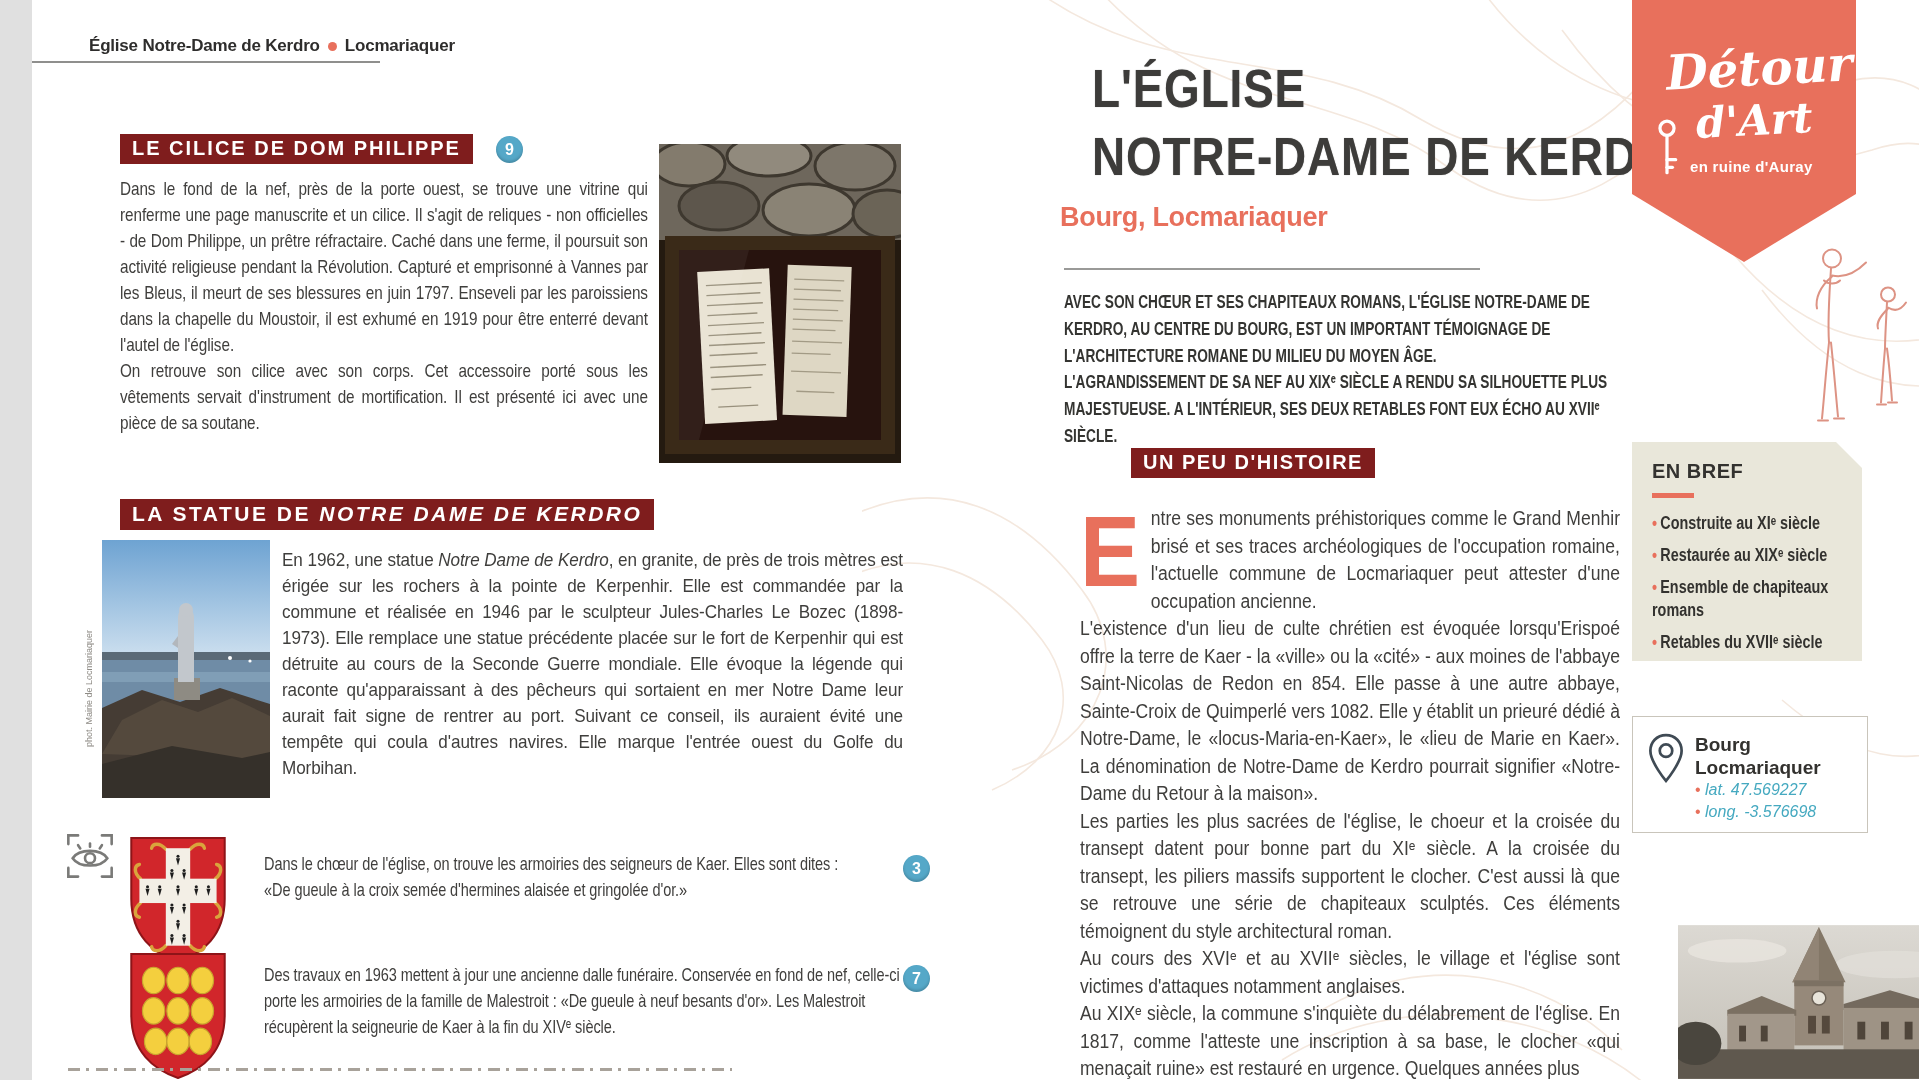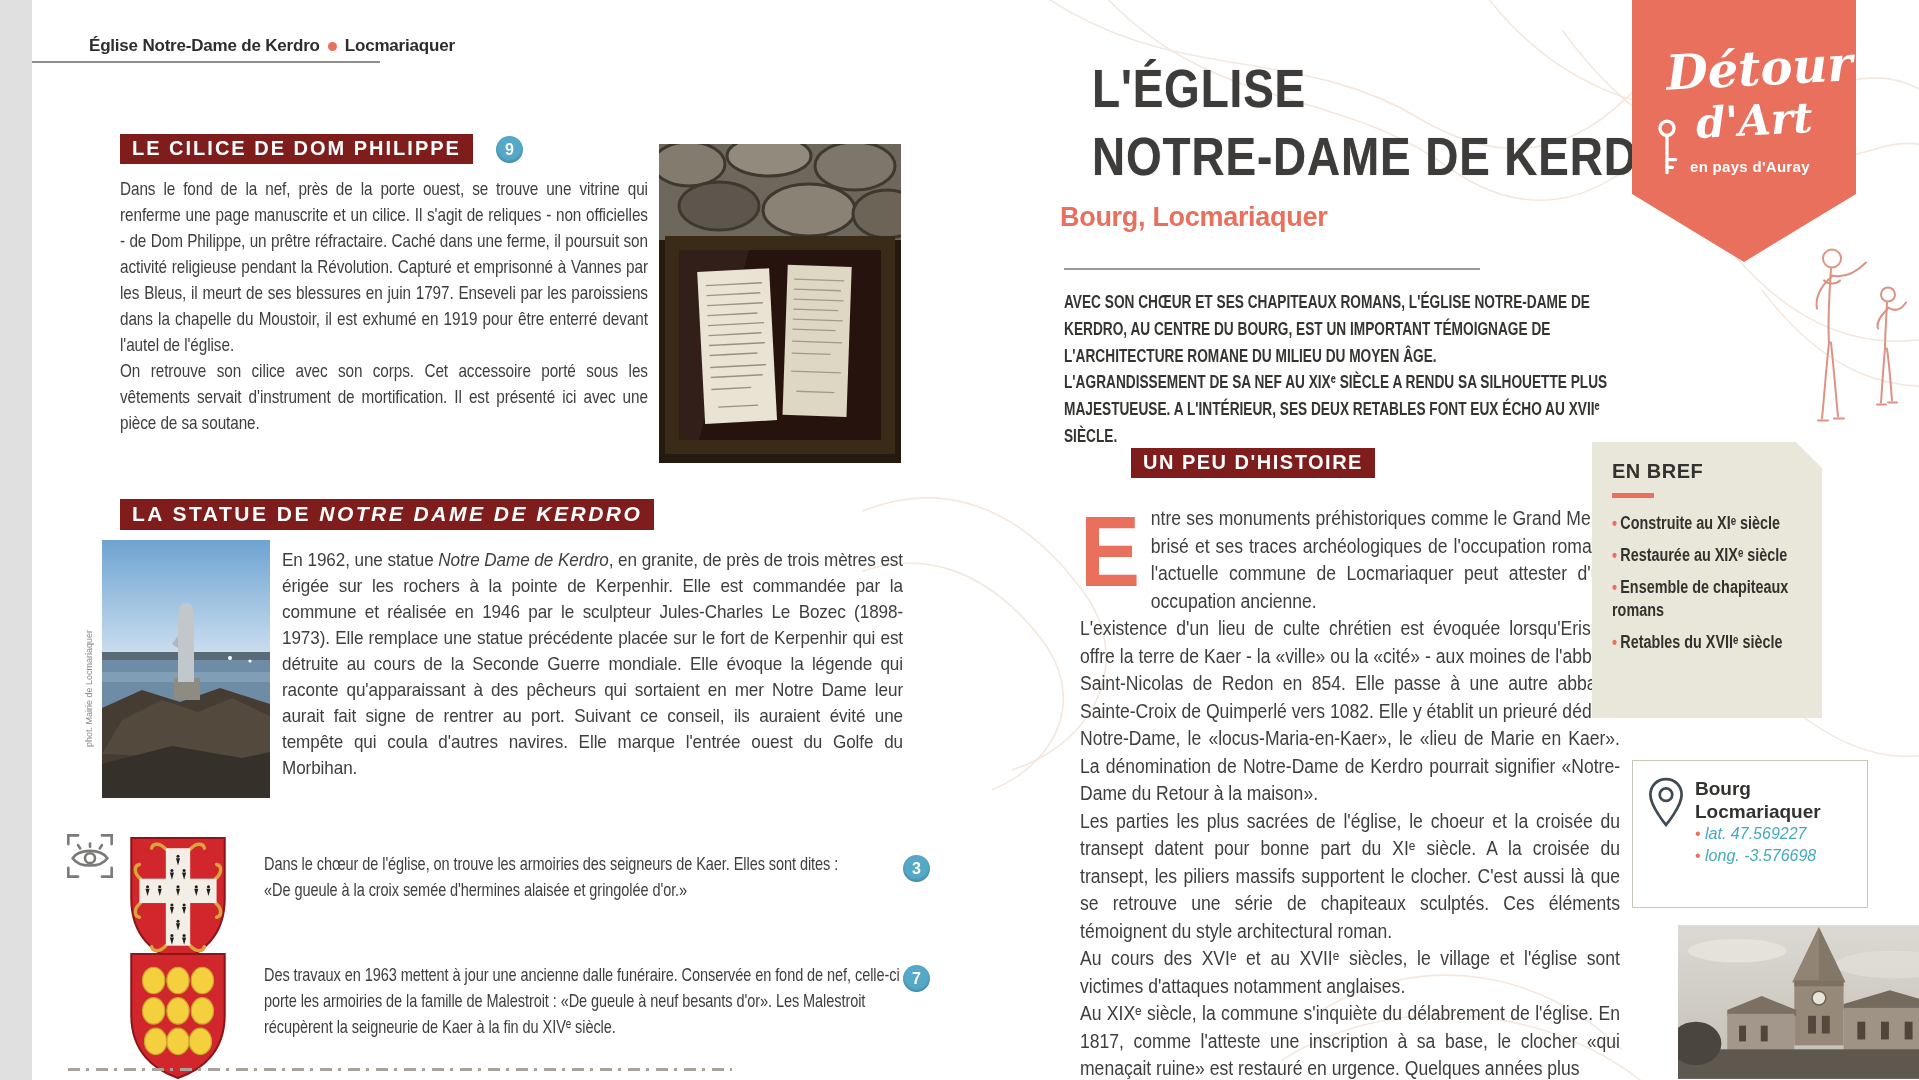--- a/index.html
+++ b/index.html
@@ -33,29 +33,29 @@
          transform:scaleX(.85);transform-origin:0 0;white-space:nowrap;
          text-shadow:0 0 1px rgba(61,60,58,.55);}
   .subtitle{left:1028px;top:202px;color:#e8705c;font-weight:700;font-size:27px;letter-spacing:-0.3px;}
   .title-rule{left:1032px;top:268px;width:416px;height:2px;background:#9a9a98;}
   .intro{left:1032px;top:288px;width:760px;transform:scaleX(.72);transform-origin:0 0;
          font-weight:700;font-size:19px;line-height:27px;color:#343431;letter-spacing:0;}
   .histcol{left:1048px;top:505px;width:600px;height:578px;overflow:hidden;transform:scaleX(.9);transform-origin:0 0;}
   .histcol p{margin:0;font-size:19.5px;line-height:27.5px;text-align:justify;color:#3f3e3c;}
   .dropcap{float:left;font-size:100px;line-height:84px;font-weight:800;color:#e8705c;padding:4px 12px 0 0;}
 
-  .enbref{left:1560px;top:442px;width:230px;height:276px;background:#e9e7da;
+  .enbref{left:1600px;top:442px;width:230px;height:219px;background:#e9e7da;
           clip-path:polygon(0 0,calc(100% - 26px) 0,100% 26px,100% 100%,0 100%);padding:18px 0 0 20px;box-sizing:border-box;}
   .enbref-title{font-size:20px;font-weight:700;color:#33322f;letter-spacing:.5px;}
   .enbref-dash{width:42px;height:5px;background:#e8705c;margin:10px 0 14px 0;}
   .enbref-item{width:230px;transform:scaleX(.8);transform-origin:0 0;font-size:18px;font-weight:700;
                color:#33322f;line-height:23px;margin-bottom:9px;}
   .enbref-item .bt{color:#e8705c;margin-right:4px;}
 
-  .locbox{left:1600px;top:760px;width:236px;height:148px;background:#fff;border:1.5px solid #c9c5bb;
+  .locbox{left:1600px;top:716px;width:236px;height:117px;background:#fff;border:1.5px solid #c9c5bb;
           display:flex;align-items:flex-start;padding:16px 10px 0 14px;box-sizing:border-box;}
   .locname{font-size:19px;font-weight:700;color:#33322f;line-height:23px;}
   .loccoord{font-size:16px;font-style:italic;color:#45a9c0;line-height:22px;}
   .loccoord .bt{color:#e8705c;font-style:normal;}
 
   .banner{left:1600px;top:0;width:224px;height:262px;background:#e8705c;
           clip-path:polygon(0 0,100% 0,100% 74%,50% 100%,0 74%);}
   .logo-w1{left:34px;top:40px;font-family:"DejaVu Serif",serif;font-style:italic;font-weight:700;
            font-size:48px;color:#fff;transform:rotate(-3deg);}
   .logo-w2{left:64px;top:96px;font-family:"DejaVu Serif",serif;font-style:italic;font-weight:700;
@@ -296,21 +296,21 @@
     <div class="abs logo-w1">Détour</div>
     <div class="abs logo-w2">d'Art</div>
     <svg class="abs" style="left:22px;top:118px;" width="26" height="66" viewBox="0 0 24 60">
       <g fill="none" stroke="#ffffff" stroke-width="3" stroke-linecap="round">
         <circle cx="12" cy="9" r="6.5"></circle>
         <path d="M12,16 L12,50"></path>
         <path d="M12,38 H20"></path>
           <path d="M12,45 H17"></path>
       </g>
     </svg>
-    <div class="abs logo-tag">en pays d'Auray</div>
+    <div class="abs logo-tag">en ruine d'Auray</div>
   </div>
 
   <svg class="abs" style="left:1742px;top:240px;" width="160" height="195" viewBox="0 0 160 190">
     <g fill="none" stroke="#dd9384" stroke-width="2" stroke-linecap="round">
       <circle cx="58" cy="16" r="9"></circle>
       <path d="M57,26 C55,55 54,85 55,100"></path>
       <path d="M58,34 C46,44 41,56 43,66"></path>
       <path d="M58,33 C72,36 84,28 92,20"></path>
       <path d="M55,100 C52,128 50,156 48,176"></path>
       <path d="M57,100 C60,128 62,154 64,174"></path>

